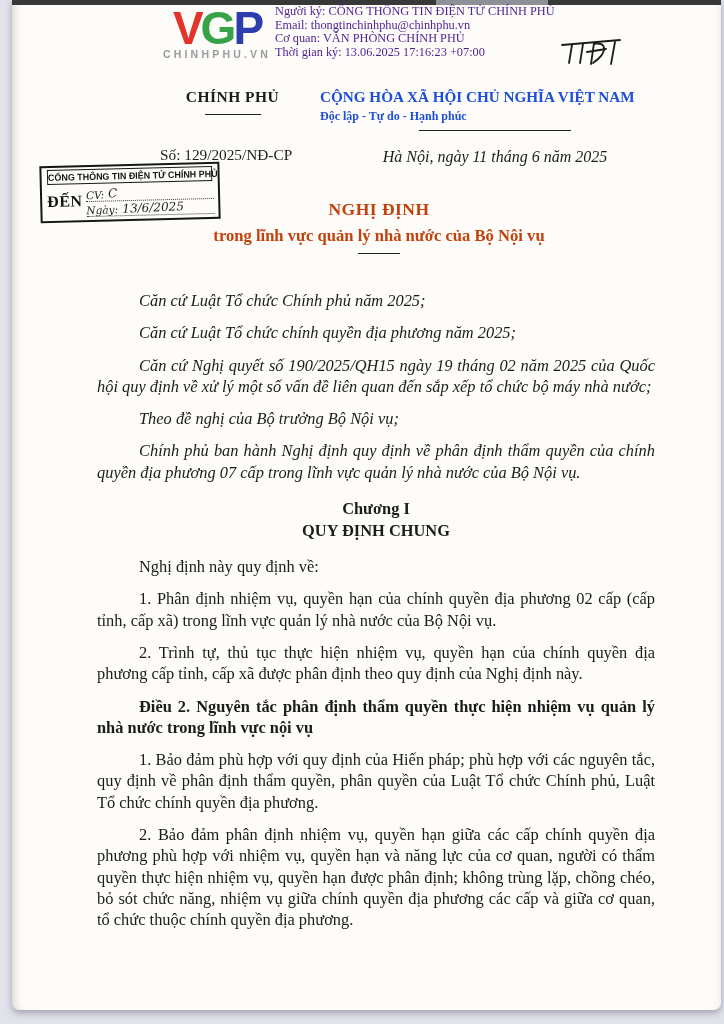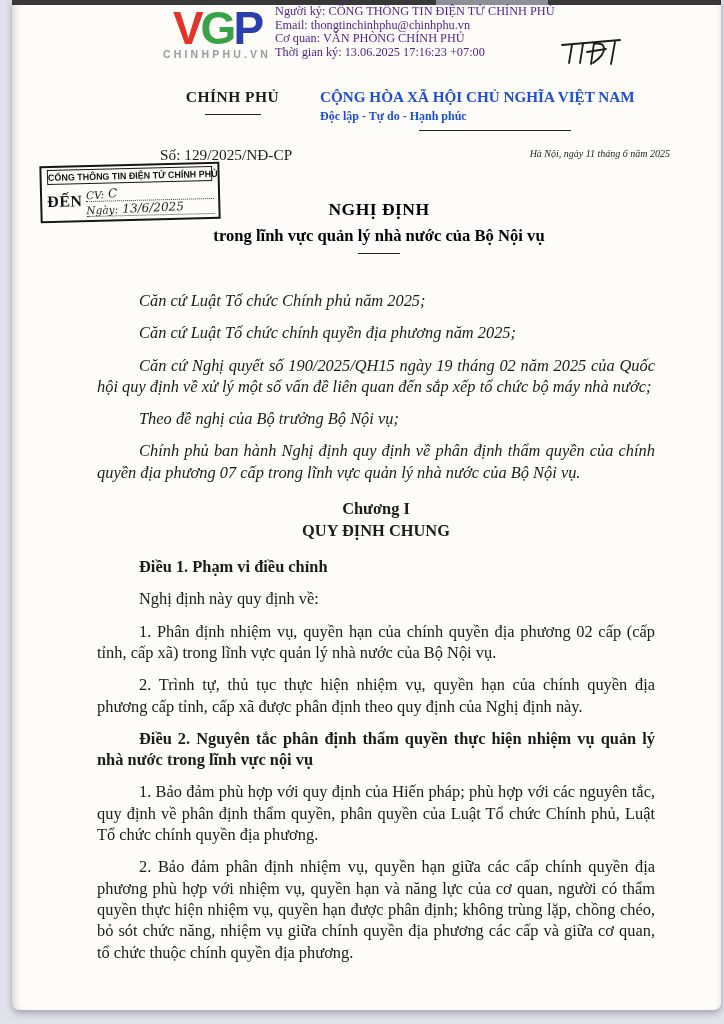--- a/index.html
+++ b/index.html
@@ -40,43 +40,43 @@
   
   .hdr-left { position:absolute; left:148px; top:88px; width:145px; text-align:center; }
   .hdr-left .t { font-weight:bold; font-size:15.5px; letter-spacing:.5px; color:#1c1c1c; }
   .hdr-left .rule { width:56px; border-top:1.8px solid #222; margin:8px auto 0; }
   .hdr-right { position:absolute; left:308px; top:88px; width:350px; text-align:left; color:#1d4ed8; }
   .hdr-right .t1 { font-weight:bold; font-size:15.2px; }
   .hdr-right .t2 { font-weight:bold; font-size:12px; margin-top:3px; }
   .hdr-right .rule { width:152px; border-top:1.8px solid #222; margin:6px auto 0; }
 
   .doc-number { position:absolute; left:148px; top:146px; font-size:15.3px; color:#1c1c1c; }
-  .place-date { position:absolute; left:308px; top:148px; width:350px; text-align:right;
-                font-style:italic; font-size:10px; color:#1c1c1c; }
+  .place-date { position:absolute; left:308px; top:148px; width:350px; text-align:center;
+                font-style:italic; font-size:16px; color:#1c1c1c; }
 
   
   .stamp { position:absolute; left:28px; top:164px; width:180px;
            transform:rotate(-1.4deg);
            border:2.5px solid #161616; background:rgba(253,252,248,.92); padding:2px 2px 3px; }
   .stamp-office { border:1.8px solid #161616; text-align:center;
                   font-family:"Liberation Sans","DejaVu Sans",sans-serif;
                   font-weight:bold; font-size:9.3px; padding:2px 0 1px;
                   transform:scaleX(.96); color:#141414; white-space:nowrap; }
   .stamp-bottom { display:flex; align-items:flex-start; padding:3px 2px 0 3px; }
   .stamp-den { font-weight:bold; font-size:16px; letter-spacing:.5px; color:#141414; margin-top:5px; }
   .stamp-fields { flex:1; margin-left:4px; }
   .stamp-line { border-bottom:1.6px dotted #3a3a3a; display:flex; align-items:flex-end;
                 font-size:10.5px; height:15px; color:#202020; }
   .hand { font-style:italic; font-family:"DejaVu Serif",serif; transform:rotate(-1deg);
           color:#1e1e1e; }
   .stamp-line .lbl { margin-right:4px; }
   .stamp-line .val { font-size:12px; }
 
   
-  .title-block { position:absolute; left:85px; right:60px; top:199px; text-align:center; color:#000000; }
+  .title-block { position:absolute; left:85px; right:60px; top:199px; text-align:center; color:#c2410c; }
   .doc-type { font-weight:bold; font-size:17.5px; letter-spacing:.5px; }
   .subject { font-weight:bold; font-size:16.6px; line-height:21px; margin-top:5px; }
   .title-rule { width:42px; border-top:1.8px solid #222; margin:7px auto 0; }
 
   
   .body-text { position:absolute; left:85px; right:66px; top:290px;
                font-size:16.4px; line-height:21.3px; text-align:justify; color:#1b1b1b; }
   .body-text p { margin:0 0 11px; text-indent:42px; }
   .it { font-style:italic; }
   .chapter { text-align:center; text-indent:0 !important; font-weight:bold;
@@ -161,21 +161,20 @@
     <p class="it">Căn cứ Luật Tổ chức chính quyền địa phương năm 2025;</p>
     <p class="it">Căn cứ Nghị quyết số 190/2025/QH15 ngày 19 tháng 02 năm 2025 của Quốc hội quy định về xử lý một số vấn đề liên quan đến sắp xếp tổ chức bộ máy nhà nước;</p>
     <p class="it">Theo đề nghị của Bộ trưởng Bộ Nội vụ;</p>
     <p class="it">Chính phủ ban hành Nghị định quy định về phân định thẩm quyền của chính quyền địa phương 07 cấp trong lĩnh vực quản lý nhà nước của Bộ Nội vụ.</p>
 
     <p class="chapter">
       <span>Chương I</span><br>
       <span>QUY ĐỊNH CHUNG</span>
     </p>
 
-    <p class="art-heading">Điều 1. Phạm vi điều chỉnh</p>
     <p>Nghị định này quy định về:</p>
     <p>1. Phân định nhiệm vụ, quyền hạn của chính quyền địa phương 02 cấp (cấp tỉnh, cấp xã) trong lĩnh vực quản lý nhà nước của Bộ Nội vụ.</p>
     <p>2. Trình tự, thủ tục thực hiện nhiệm vụ, quyền hạn của chính quyền địa phương cấp tỉnh, cấp xã được phân định theo quy định của Nghị định này.</p>
 
     <p class="art-heading">Điều 2. Nguyên tắc phân định thẩm quyền thực hiện nhiệm vụ quản lý nhà nước trong lĩnh vực nội vụ</p>
     <p>1. Bảo đảm phù hợp với quy định của Hiến pháp; phù hợp với các nguyên tắc, quy định về phân định thẩm quyền, phân quyền của Luật Tổ chức Chính phủ, Luật Tổ chức chính quyền địa phương.</p>
     <p>2. Bảo đảm phân định nhiệm vụ, quyền hạn giữa các cấp chính quyền địa phương phù hợp với nhiệm vụ, quyền hạn và năng lực của cơ quan, người có thẩm quyền thực hiện nhiệm vụ, quyền hạn được phân định; không trùng lặp, chồng chéo, bỏ sót chức năng, nhiệm vụ giữa chính quyền địa phương các cấp và giữa cơ quan, tổ chức thuộc chính quyền địa phương.</p>
   </div>
 
 </div>

